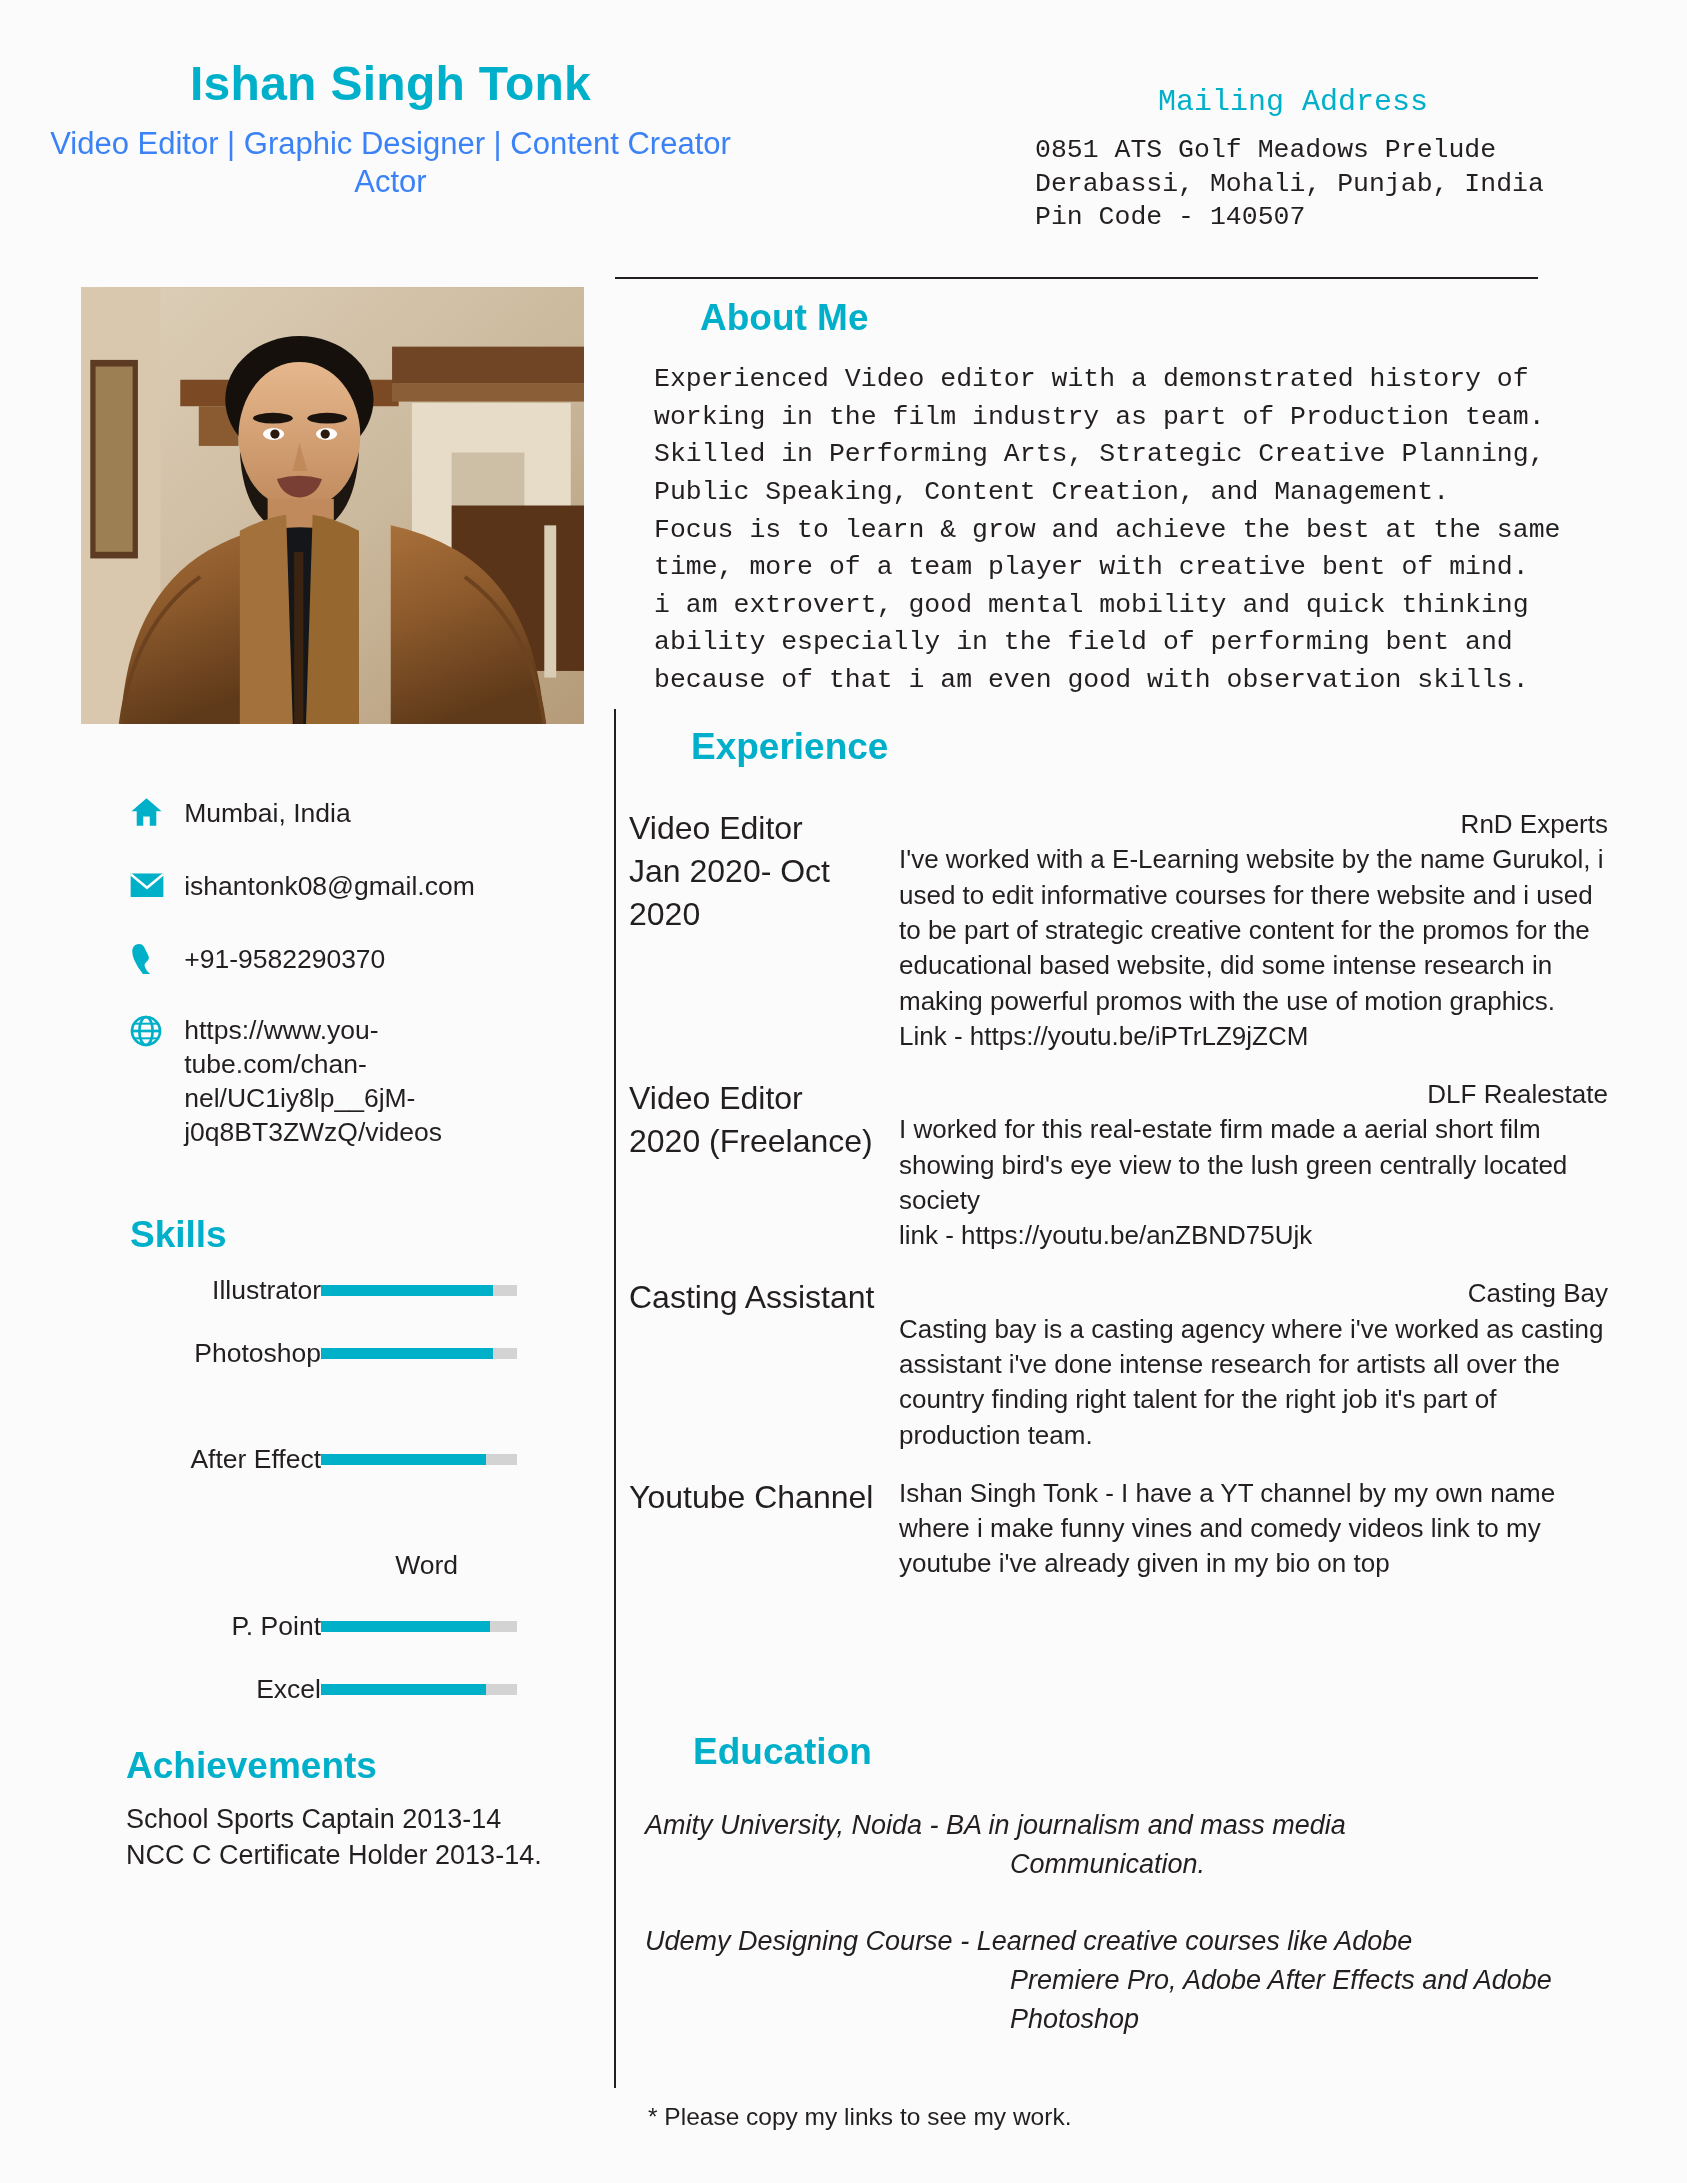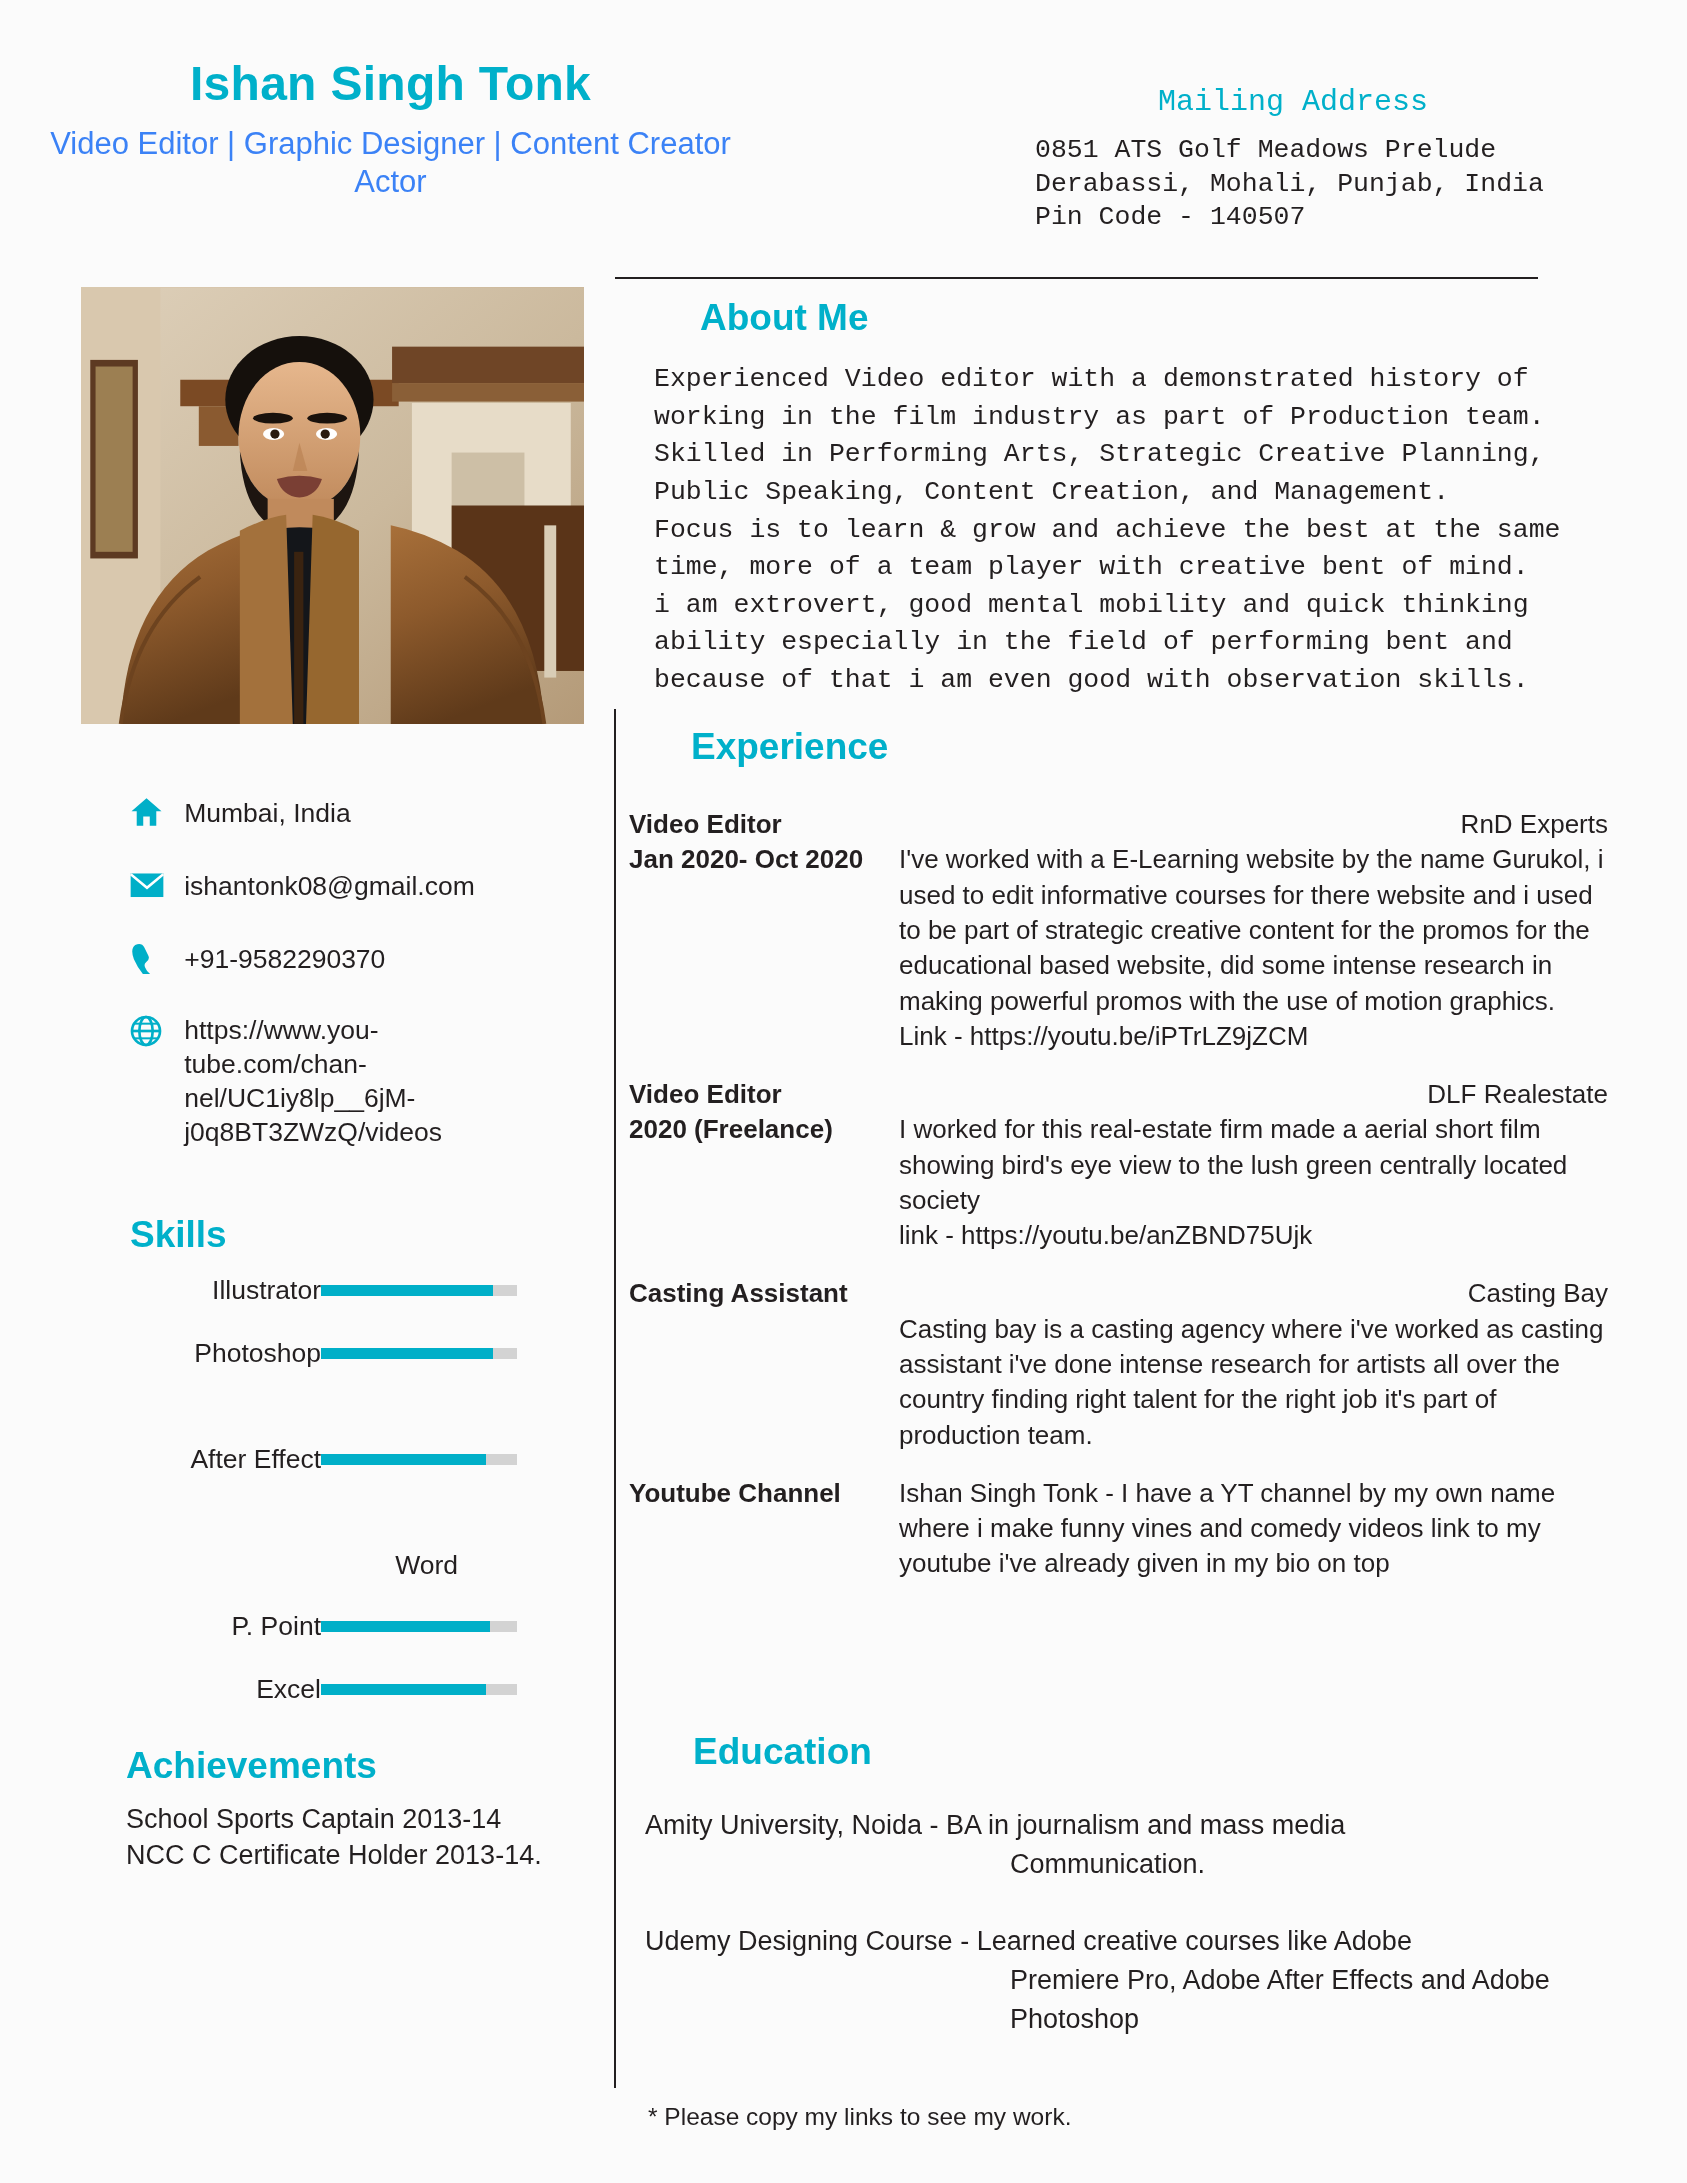--- a/index.html
+++ b/index.html
@@ -229,24 +229,23 @@
     width: 979px;
   }
   .exp-item {
     display: flex;
     align-items: flex-start;
     margin-bottom: 22.5px;
   }
   .exp-left {
     width: 270px;
     min-width: 270px;
-    font-size: 26px;
+    font-size: 32px;
     line-height: 1.34;
     color: #231f20;
-    font-weight: bold;
   }
   .exp-right {
     font-size: 26px;
     line-height: 1.36;
     color: #231f20;
     flex: 1;
   }
   .exp-company { display: block; text-align: right; }
   .exp-desc { display: block; }
   .exp-link { display: block; }
@@ -260,20 +259,21 @@
     position: absolute;
     left: 645px;
     top: 1806px;
     width: 939px;
   }
   .edu-item {
     font-size: 27px;
     line-height: 1.44;
     color: #231f20;
     margin-bottom: 38px;
+    font-style: italic;
   }
   .edu-indent {
     display: block;
     padding-left: 365px;
   }
 
   .footer-note {
     position: absolute;
     left: 648px;
     top: 2103px;

